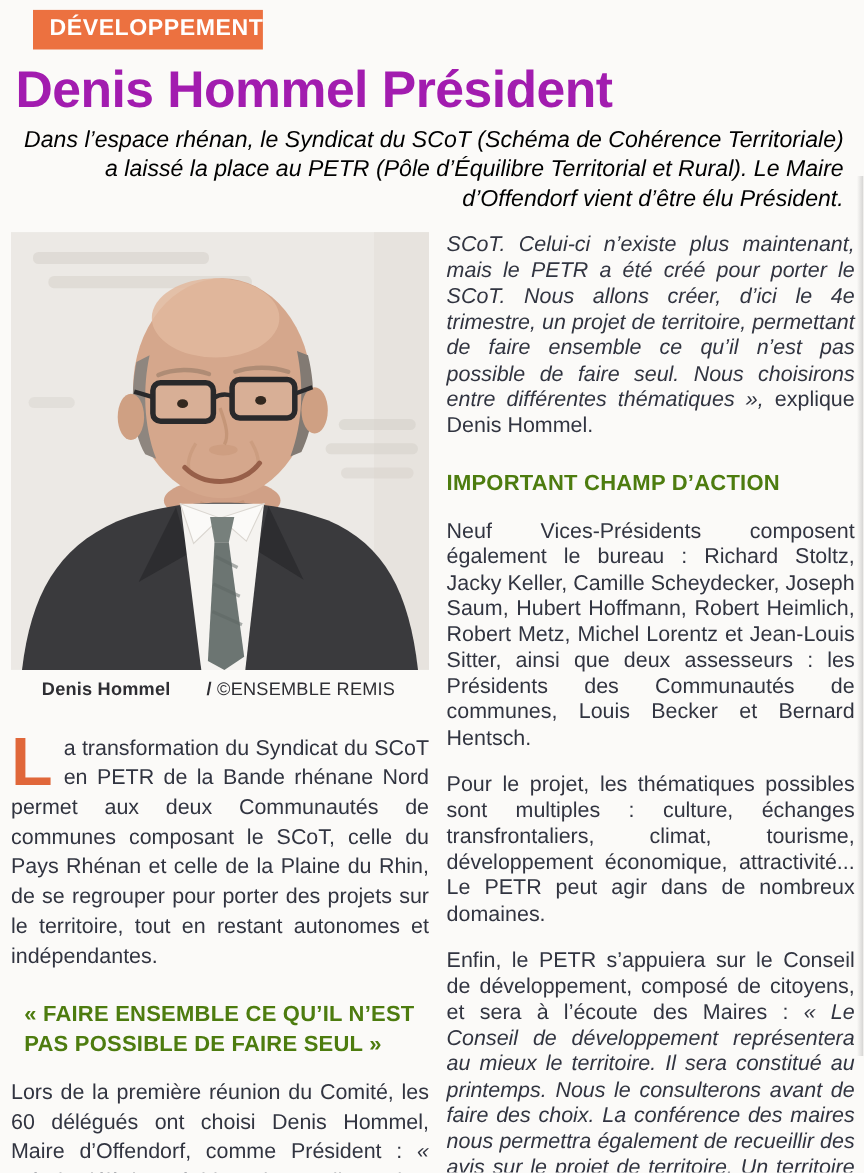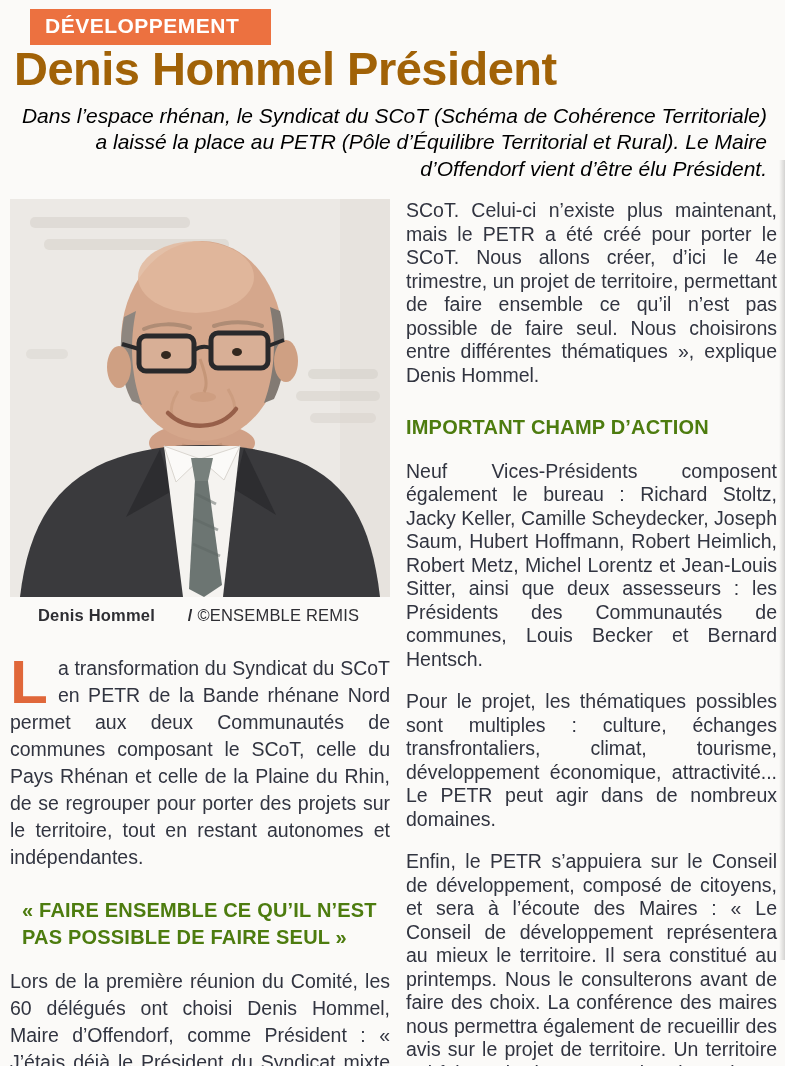--- a/index.html
+++ b/index.html
@@ -24,28 +24,28 @@
     pointer-events: none;
   }
   .kicker {
     display: inline-block;
     margin: 4px 0 0 30px;
     background: #EC7140;
     color: #FFFFFF;
     font-weight: bold;
     font-size: 21px;
     letter-spacing: .5px;
-    padding: 5px 32px 7px 15px;
+    padding: 5px 0 7px 15px;
   }
   .headline {
-    margin: 0 0 8px 14px;
+    margin: 12px 0 8px 14px;
     font-size: 47px;
     line-height: 1.02;
     font-weight: bold;
-    color: #a16207;
+    color: #a21caf;
     letter-spacing: -0.5px;
   }
   .lede {
     margin: 10px 18px 0 14px;
     color: #000000;
     font-weight: normal;
     font-style: italic;
     font-size: 21px;
     line-height: 1.26;
     text-align: right;
@@ -91,21 +91,21 @@
   }
   .subhead {
     font-size: 20px;
     font-weight: bold;
     color: #4d7c0f;
     line-height: 1.32;
     letter-spacing: .2px;
   }
   .col-left .subhead { margin: 26px 0 18px 12px; }
   .col-right .subhead { margin: 27px 0 19px 0; }
-  .it { }
+  .it { font-style: italic; }
 </style>
 </head>
 <body>
 
 <div class="page">
   <div class="scan-edge"></div>
 
   <div class="kicker">
     <span>DÉVELOPPEMENT</span>
   </div>

